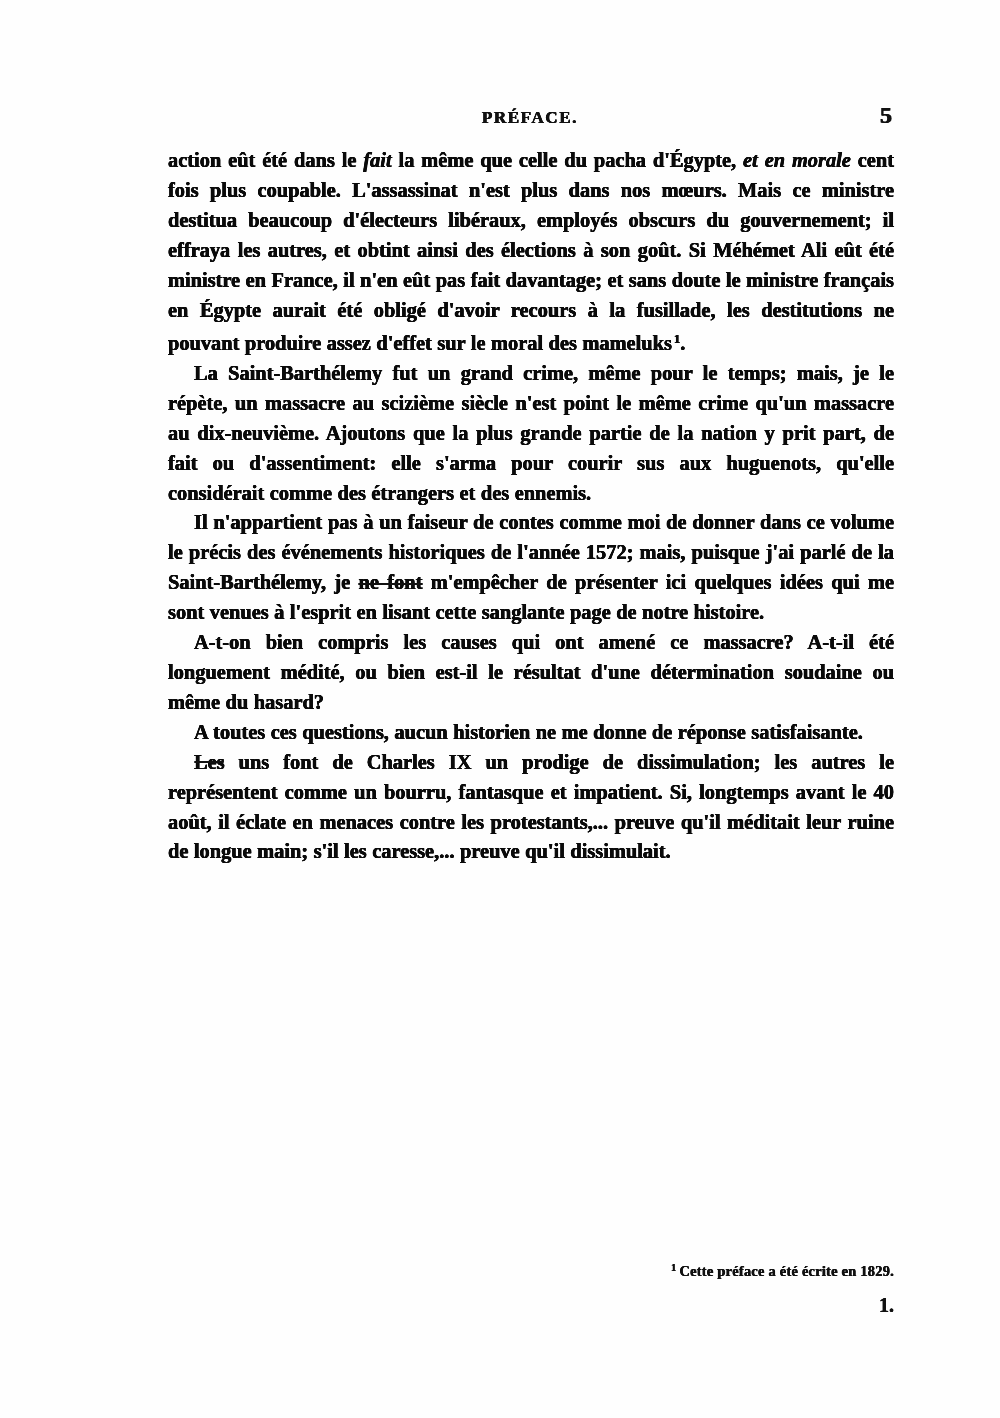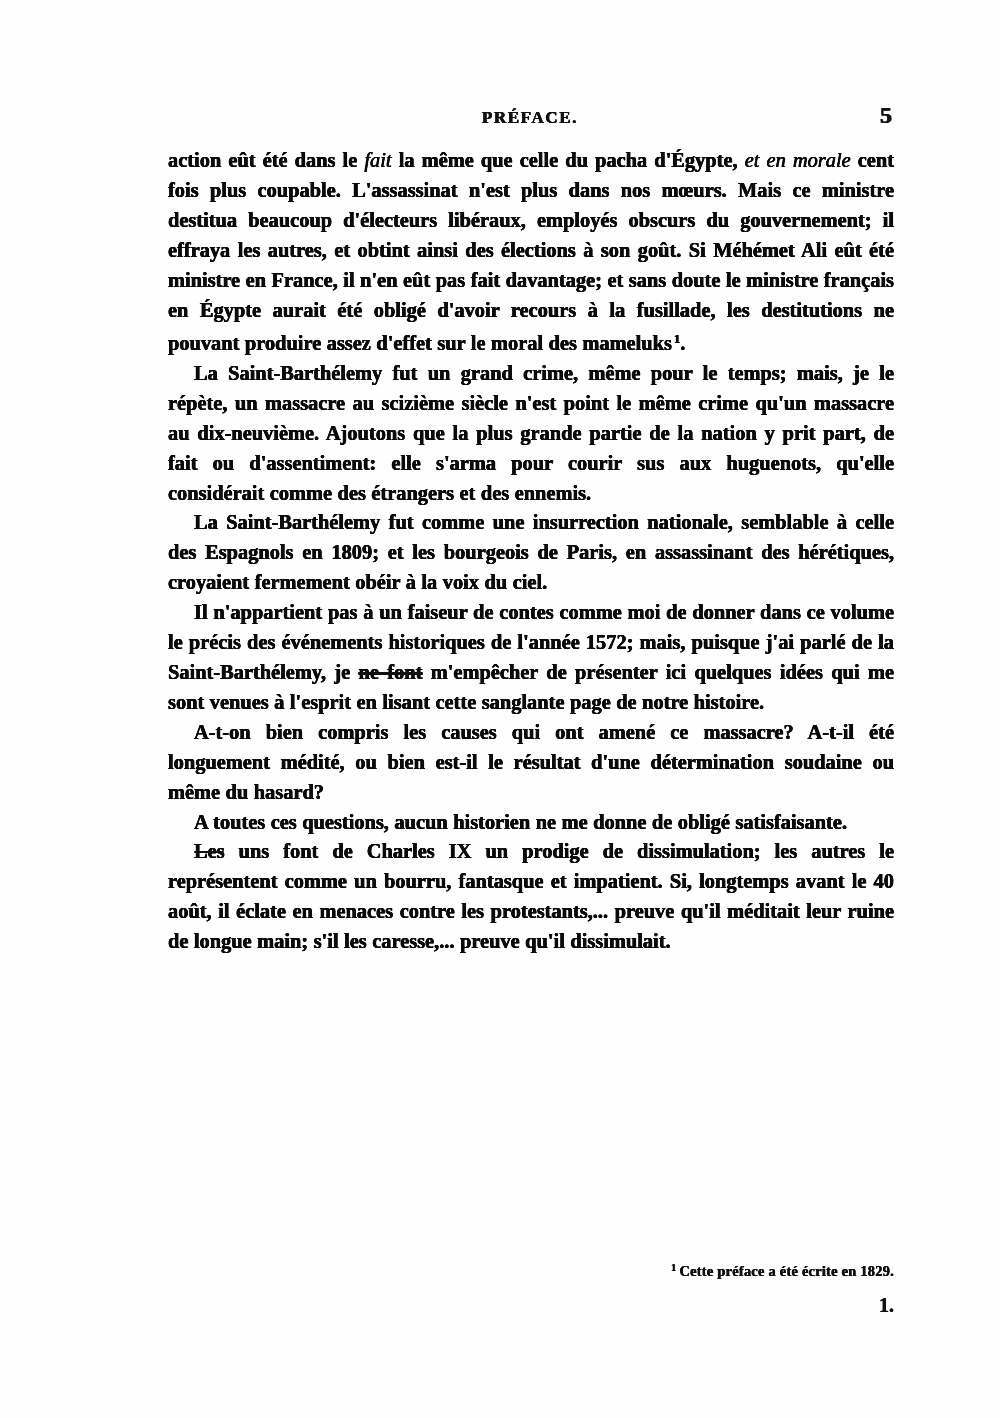--- a/index.html
+++ b/index.html
@@ -71,21 +71,21 @@
     color: #0a0a0a;
     
     text-shadow: 0.3px 0 0 #0a0a0a, -0.3px 0 0 #0a0a0a, 0 0.25px 0 #0a0a0a;
     word-spacing: 0.4px;
     hyphens: none;
   }
   p.para.first { text-indent: 0; }
 
   em.it {
     font-style: italic;
-    font-weight: normal;
+    font-weight: bold;
   }
 
   sup.fnref {
     font-size: 0.62em;
     vertical-align: 0.52em;
     font-weight: bold;
     padding-left: 2px;
   }
 
   
@@ -154,24 +154,23 @@
 <div class="page">
 
   <div class="runhead">
     <div class="runhead-title">PRÉFACE.</div>
     <div class="runhead-folio">5</div>
   </div>
 
   <div class="textblock" id="textblock">
       <p class="para first"><span>action eût été dans le </span><em class="it">fait</em><span> la même que celle du pacha d'Égypte, </span><em class="it">et en morale</em><span> cent fois plus coupable. L'assassinat n'est plus dans nos mœurs. Mais ce ministre destitua beaucoup d'électeurs libéraux, employés obscurs du gouvernement; il effraya les autres, et obtint ainsi des élections à son goût. Si Méhémet Ali eût été ministre en France, il n'en eût pas fait davantage; et sans doute le ministre français en Égypte aurait été obligé d'avoir recours à la fusillade, les destitutions ne pouvant produire assez d'effet sur le moral des mameluks</span><sup class="fnref">1</sup><span>.</span></p>
       <p class="para"><span>La Saint-Barthélemy fut un grand crime, même pour le temps; mais, je le répète, un massacre au scizième siècle n'est point le même crime qu'un massacre au dix-neuvième. Ajoutons que la plus grande partie de la nation y prit part, de fait ou d'assentiment: elle s'arma pour courir sus aux huguenots, qu'elle considérait comme des étrangers et des ennemis.</span></p>
-      <p class="para"><span>La Saint-Barthélemy fut comme une insurrection nationale, semblable à celle des Espagnols en 1809; et les bourgeois de Paris, en assassinant des hérétiques, croyaient fermement obéir à la voix du ciel.</span></p>
       <p class="para"><span>Il n'appartient pas à un faiseur de contes comme moi de donner dans ce volume le précis des événements historiques de l'année 1572; mais, puisque j'ai parlé de la Saint-Barthélemy, je </span><span class="struck">ne font</span><span> m'empêcher de présenter ici quelques idées qui me sont venues à l'esprit en lisant cette sanglante page de notre histoire.</span></p>
       <p class="para"><span>A-t-on bien compris les causes qui ont amené ce massacre? A-t-il été longuement médité, ou bien est-il le résultat d'une détermination soudaine ou même du hasard?</span></p>
-      <p class="para"><span>A toutes ces questions, aucun historien ne me donne de obligé satisfaisante.</span></p>
+      <p class="para"><span>A toutes ces questions, aucun historien ne me donne de réponse satisfaisante.</span></p>
       <p class="para"><span class="struck short">Les</span><span> uns font de Charles IX un prodige de dissimulation; les autres le représentent comme un bourru, fantasque et impatient. Si, longtemps avant le 40 août, il éclate en menaces contre les protestants,... preuve qu'il méditait leur ruine de longue main; s'il les caresse,... preuve qu'il dissimulait.</span></p>
     </div>
 
   <div class="footnote-zone">
     <p class="footnote">
       <sup>1</sup><span>Cette préface a été écrite en 1829.</span>
     </p>
   </div>
 
   <div class="signature">1.</div>

